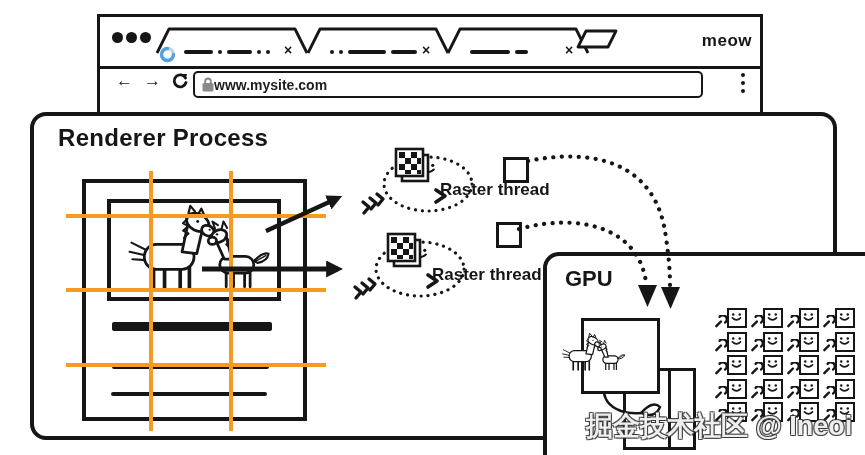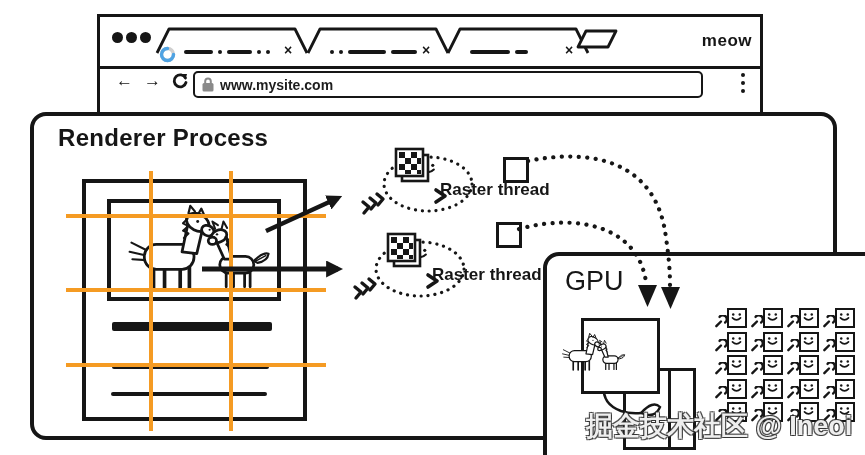--- a/index.html
+++ b/index.html
@@ -22,41 +22,41 @@
   .tab-ph-row{position:absolute;top:33px;display:flex;gap:5px;align-items:center;height:4px;}
   .ph{background:var(--ink);border-radius:2px;height:4px;display:inline-block;}
   .ph.dot{width:4px;}
   .tab-close{position:absolute;top:26px;font-size:14px;font-weight:900;line-height:14px;color:var(--ink);}
   #spinner{left:59px;top:29px;}
   #brand{left:592px;top:14px;width:60px;text-align:right;font-size:17px;font-weight:800;letter-spacing:.5px;}
   #tabbar-sep{left:0;top:49px;width:660px;height:3px;background:var(--ink);}
   .navbtn{font-size:17px;font-weight:900;top:55px;line-height:18px;}
   #urlbar{left:93px;top:54px;width:506px;height:23px;border:2.5px solid var(--ink);border-radius:5px;
           background:#fff;display:flex;align-items:center;}
-  #urltext{font-size:14px;font-weight:700;color:#1d1d1d;margin-left:6px;}
+  #urltext{font-size:14px;font-weight:700;color:#1d1d1d;}
   #menu-dots{left:641px;top:56px;display:flex;flex-direction:column;gap:4px;}
   #menu-dots i{width:4px;height:4px;border-radius:50%;background:var(--ink);}
 
   
   #renderer{left:30px;top:112px;width:799px;height:320px;border:4px solid var(--ink);border-radius:16px;
             background:#fff;z-index:2;}
   #renderer-title{left:24px;top:8px;font-size:24px;font-weight:800;letter-spacing:.3px;}
   #page{left:48px;top:63px;width:217px;height:234px;border:4px solid var(--ink);background:#fff;}
   #imgframe{left:73px;top:83px;width:166px;height:94px;border:4px solid var(--ink);background:#fff;}
   .textbar{background:var(--ink);border-radius:2px;}
   .oline{background:var(--orange);z-index:3;}
   .tile-sq{width:20px;height:20px;border:3px solid var(--ink);background:#fff;}
 
   .cluster{width:250px;height:80px;}
   .raster-label{position:absolute;left:84px;top:36px;font-size:17px;font-weight:700;white-space:nowrap;}
 
   
   #gpu{left:543px;top:252px;width:340px;height:215px;border:4px solid var(--ink);border-radius:16px;
        background:#fff;z-index:4;}
-  #gpu-title{left:18px;top:10px;font-size:27px;font-weight:400;}
+  #gpu-title{left:18px;top:10px;font-size:22px;font-weight:700;}
   #gpu-tiles{left:76px;top:112px;width:67px;height:76px;border:3px solid var(--ink);background:#fff;}
   #gpu-tiles i{position:absolute;left:42px;top:0;bottom:0;width:3px;background:var(--ink);}
   #gpu-frame{left:34px;top:62px;width:73px;height:70px;border:3.5px solid var(--ink);background:#fff;z-index:2;}
   #worker-grid{left:167px;top:52px;display:grid;grid-template-columns:repeat(4,36px);grid-auto-rows:23.5px;}
   .worker{position:relative;}
   .worker .wrench{position:absolute;left:0;top:7px;width:13px;height:13px;}
   .worker .wtile{position:absolute;left:13px;top:0;width:16px;height:16px;border:2.5px solid var(--ink);
                  background:#fff;}
   .worker .wface{position:absolute;left:1px;top:2px;width:13px;height:10px;}
 

